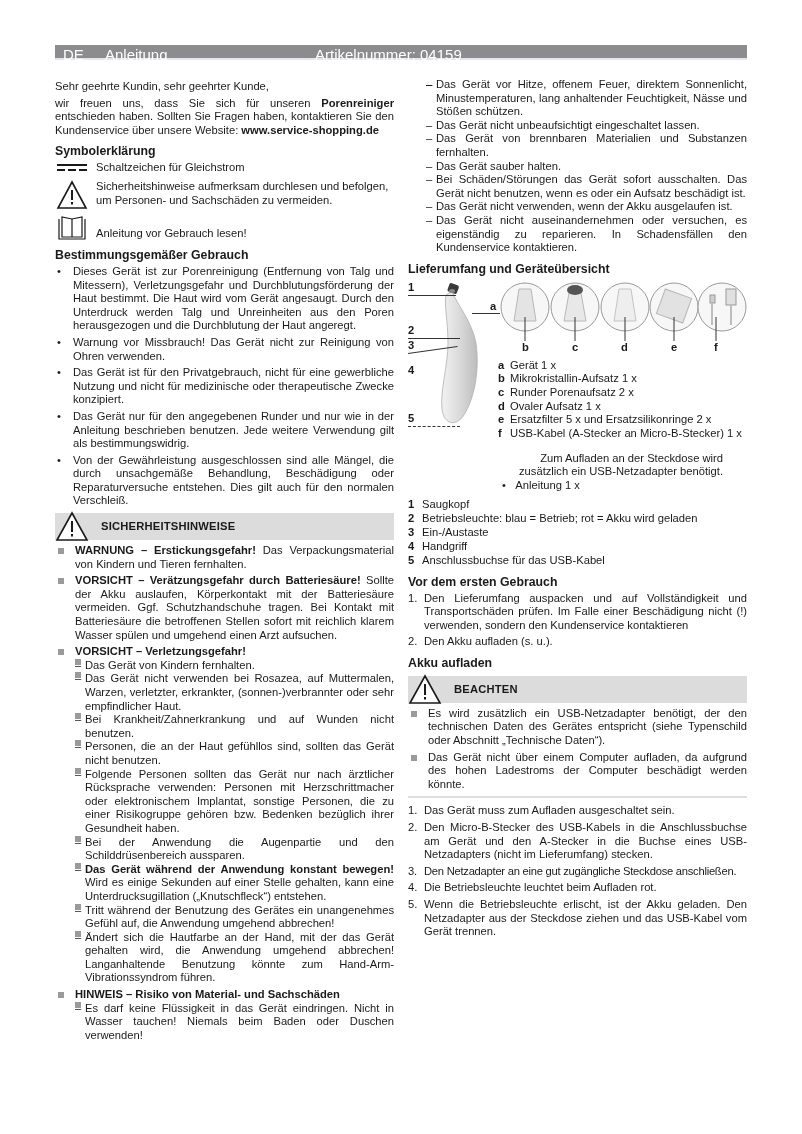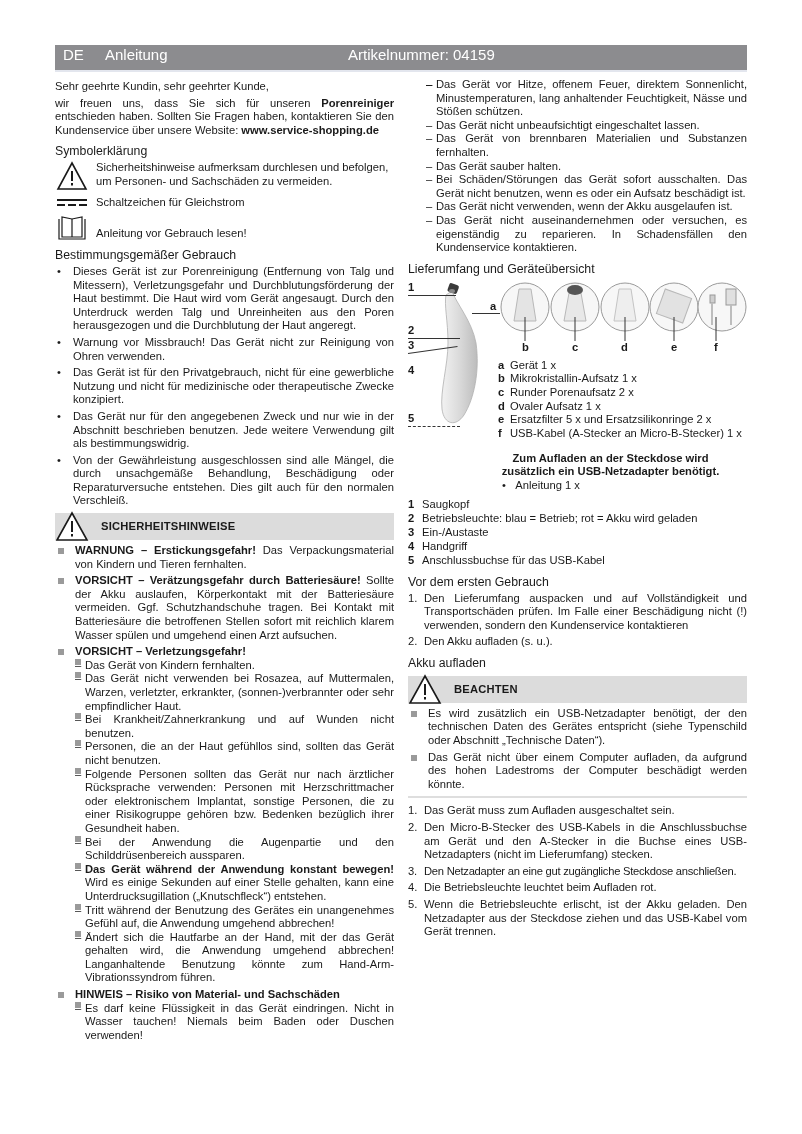--- a/index.html
+++ b/index.html
@@ -6,39 +6,39 @@
   html, body { width: 802px; height: 1134px; background: #ffffff; }
   body {
     font-family: "Liberation Sans", sans-serif;
     color: #1a1a1a;
     font-size: 11.2px;
     line-height: 13.6px;
     position: relative;
     overflow: hidden;
   }
   .header {
-    position: absolute; left: 55px; top: 45px; width: 692px; height: 27px;
+    position: absolute; left: 55px; top: 45px; width: 692px; height: 15px;
     background: #8c8c8f;
     color: #ffffff;
     font-size: 15px;
     line-height: 19px;
     border-bottom: 2px solid #e3e6ee;
   }
   .header .lang { position: absolute; left: 8px; top: 0; }
   .header .title { position: absolute; left: 50px; top: 0; }
-  .header .article { position: absolute; left: 293px; top: 0; }
+  .header .article { position: absolute; left: 260px; top: 0; }
 
   .col { position: absolute; top: 80px; width: 339px; }
   .col.left { left: 55px; }
   .col.right { left: 408px; }
 
   p { text-align: justify; }
   .mb3 { margin-bottom: 3px; }
   h2 {
-    font-size: 12.3px; font-weight: normal; line-height: 15px;
+    font-size: 12.3px; font-weight: bold; line-height: 15px;
     margin: 7px 0 2px 0;
   }
   .sym-row { display: flex; align-items: flex-start; margin-bottom: 5px; }
   .sym-icon { width: 34px; flex: 0 0 34px; display: flex; justify-content: center; }
   .sym-text { flex: 1; padding-left: 7px; }
 
   ul.bul { list-style: none; }
   ul.bul > li { position: relative; padding-left: 18px; text-align: justify; margin-bottom: 3px; }
   ul.bul > li .mark { position: absolute; left: 2px; top: 0; }
 
@@ -86,58 +86,58 @@
   <span class="article">Artikelnummer: 04159</span>
 </div>
 
 <div class="col left">
   <p class="mb3">Sehr geehrte Kundin, sehr geehrter Kunde,</p>
   <p>
     <span>wir freuen uns, dass Sie sich für unseren </span><b>Porenreiniger</b><span> entschieden haben. Sollten Sie Fragen haben, kontaktieren Sie den Kundenservice über unsere Website: </span><b>www.service-shopping.de</b>
   </p>
 
   <h2>Symbolerklärung</h2>
-  <div class="sym-row">
-    <div class="sym-icon">
-      <svg width="32" height="30" viewBox="0 0 32 30">
-          <path d="M16 2 L30 28 L2 28 Z" fill="none" stroke="#1a1a1a" stroke-width="1.6"></path>
-          <rect x="15" y="10" width="2" height="10" fill="#1a1a1a"></rect>
-          <rect x="15" y="22" width="2" height="2.5" fill="#1a1a1a"></rect>
-        </svg>
-    </div>
-    <div class="sym-text">Sicherheitshinweise aufmerksam durchlesen und befolgen, um Personen- und Sachschäden zu vermeiden.</div>
-  </div>
   <div class="sym-row" style="align-items:center;">
     <div class="sym-icon">
       <svg width="32" height="10" viewBox="0 0 32 10">
           <rect x="1" y="1" width="30" height="2" fill="#1a1a1a"></rect>
           <rect x="1" y="6" width="8" height="2" fill="#1a1a1a"></rect>
           <rect x="12" y="6" width="8" height="2" fill="#1a1a1a"></rect>
           <rect x="23" y="6" width="8" height="2" fill="#1a1a1a"></rect>
         </svg>
     </div>
     <div class="sym-text">Schaltzeichen für Gleichstrom</div>
   </div>
+  <div class="sym-row">
+    <div class="sym-icon">
+      <svg width="32" height="30" viewBox="0 0 32 30">
+          <path d="M16 2 L30 28 L2 28 Z" fill="none" stroke="#1a1a1a" stroke-width="1.6"></path>
+          <rect x="15" y="10" width="2" height="10" fill="#1a1a1a"></rect>
+          <rect x="15" y="22" width="2" height="2.5" fill="#1a1a1a"></rect>
+        </svg>
+    </div>
+    <div class="sym-text">Sicherheitshinweise aufmerksam durchlesen und befolgen, um Personen- und Sachschäden zu vermeiden.</div>
+  </div>
   <div class="sym-row" style="align-items:flex-end;">
     <div class="sym-icon">
       <svg width="32" height="26" viewBox="0 0 32 26">
           <path d="M3 4 L3 24 L29 24 L29 4" fill="none" stroke="#1a1a1a" stroke-width="1.2"></path>
           <path d="M6 2 L6 22 L16 22 L26 22 L26 2 L16 4 Z" fill="none" stroke="#1a1a1a" stroke-width="1.2"></path>
           <line x1="16" y1="4" x2="16" y2="22" stroke="#1a1a1a" stroke-width="1.2"></line>
         </svg>
     </div>
     <div class="sym-text">Anleitung vor Gebrauch lesen!</div>
   </div>
 
   <h2>Bestimmungsgemäßer Gebrauch</h2>
   <ul class="bul">
     <li><span class="mark">•</span><span>Dieses Gerät ist zur Porenreinigung (Entfernung von Talg und Mitessern), Verletzungsgefahr und Durchblutungsförderung der Haut bestimmt. Die Haut wird vom Gerät angesaugt. Durch den Unterdruck werden Talg und Unreinheiten aus den Poren herausgezogen und die Durchblutung der Haut angeregt.</span></li>
     <li><span class="mark">•</span><span>Warnung vor Missbrauch! Das Gerät nicht zur Reinigung von Ohren verwenden.</span></li>
     <li><span class="mark">•</span><span>Das Gerät ist für den Privatgebrauch, nicht für eine gewerbliche Nutzung und nicht für medizinische oder therapeutische Zwecke konzipiert.</span></li>
-    <li><span class="mark">•</span><span>Das Gerät nur für den angegebenen Zweck und nur wie in der Abschnitt beschrieben benutzen. Jede weitere Verwendung gilt als bestimmungswidrig.</span></li>
+    <li><span class="mark">•</span><span>Das Gerät nur für den angegebenen Runder und nur wie in der Anleitung beschrieben benutzen. Jede weitere Verwendung gilt als bestimmungswidrig.</span></li>
     <li><span class="mark">•</span><span>Von der Gewährleistung ausgeschlossen sind alle Mängel, die durch unsachgemäße Behandlung, Beschädigung oder Reparaturversuche entstehen. Dies gilt auch für den normalen Verschleiß.</span></li>
   </ul>
 
   <div class="warnbox">
     <svg class="tri" width="34" height="31" viewBox="0 0 34 31">
         <path d="M17 2 L32 29 L2 29 Z" fill="#ffffff" stroke="#1a1a1a" stroke-width="1.6"></path>
         <rect x="16" y="10" width="2" height="11" fill="#1a1a1a"></rect>
         <rect x="16" y="23" width="2" height="2.5" fill="#1a1a1a"></rect>
       </svg>
     <span class="label">SICHERHEITSHINWEISE</span>
@@ -251,21 +251,21 @@
       <li><span class="mark">a</span><span>Gerät 1 x</span></li>
       <li><span class="mark">b</span><span>Mikrokristallin-Aufsatz 1 x</span></li>
       <li><span class="mark">c</span><span>Runder Porenaufsatz 2 x</span></li>
       <li><span class="mark">d</span><span>Ovaler Aufsatz 1 x</span></li>
       <li><span class="mark">e</span><span>Ersatzfilter 5 x und Ersatzsilikonringe 2 x</span></li>
       <li><span class="mark">f</span><span>USB-Kabel (A-Stecker an Micro-B-Stecker) 1 x</span></li>
     </ul>
   </div>
 
   <div style="padding-left:90px;margin-top:26px;">
-    <p style="font-weight:bold;text-align:center;width:225px;">Zum Aufladen an der Steckdose wird zusätzlich ein USB-Netzadapter benötigt.</p>
+    <p style="font-weight:normal;text-align:right;width:225px;">Zum Aufladen an der Steckdose wird zusätzlich ein USB-Netzadapter benötigt.</p>
     <p style="padding-left:4px;"><span>•</span>&nbsp;&nbsp;&nbsp;<span>Anleitung 1 x</span></p>
   </div>
 
   <ul class="legend">
     <li><span class="mark">1</span><span>Saugkopf</span></li>
     <li><span class="mark">2</span><span>Betriebsleuchte: blau = Betrieb; rot = Akku wird geladen</span></li>
     <li><span class="mark">3</span><span>Ein-/Austaste</span></li>
     <li><span class="mark">4</span><span>Handgriff</span></li>
     <li><span class="mark">5</span><span>Anschlussbuchse für das USB-Kabel</span></li>
   </ul>

